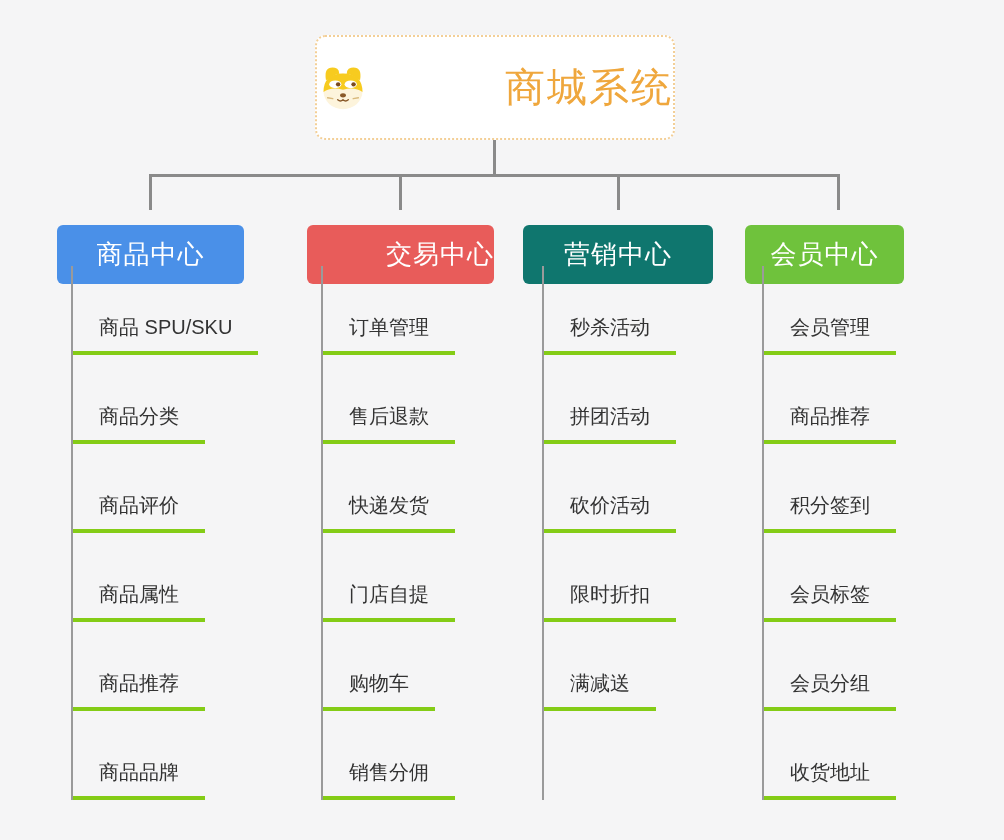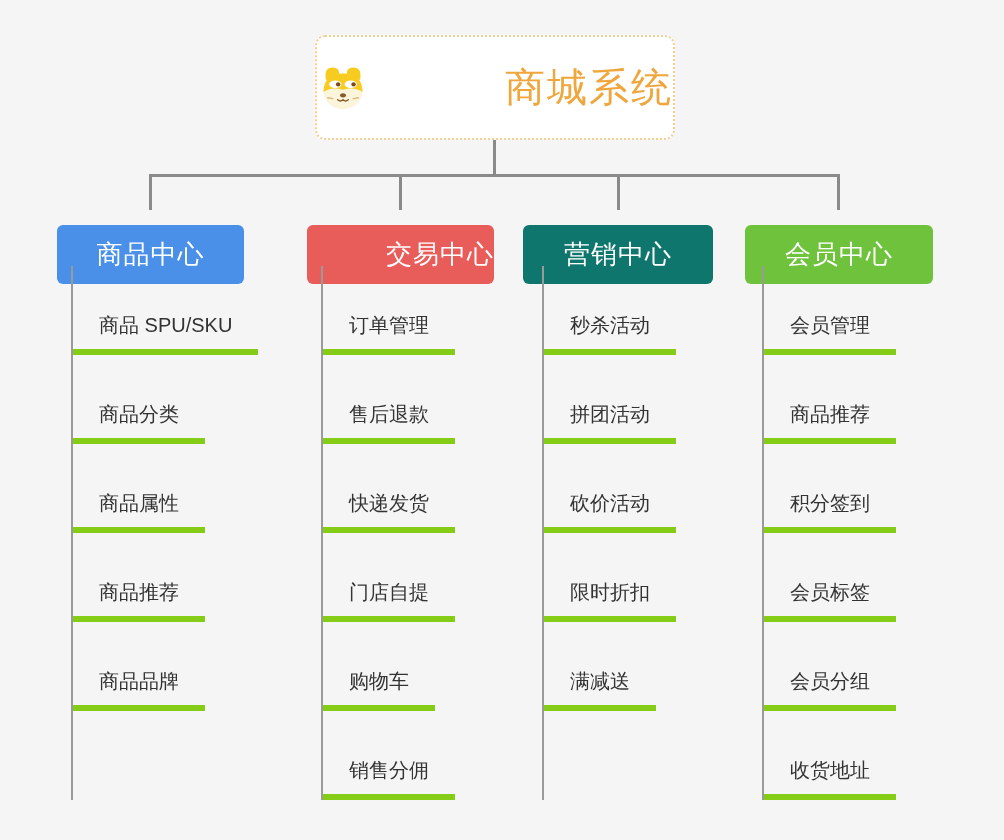--- a/index.html
+++ b/index.html
@@ -38,33 +38,33 @@
     position: absolute; top: 209px; height: 59px;
     border-radius: 6px;
     display: flex; align-items: center; justify-content: center;
     color: #ffffff; font-size: 26px; letter-spacing: 1px;
     box-sizing: border-box;
     margin-top: 16px;
   }
   .bh-1 { left: 57px;  width: 187px; }
   .bh-2 { left: 307px; width: 187px; }
   .bh-3 { left: 523px; width: 190px; }
-  .bh-4 { left: 745px; width: 188px; }
+  .bh-4 { left: 745px; width: 159px; }
 
   
   .column { position: absolute; top: 266px; width: 250px; }
   .column .col-line { left: 0; top: 0; height: 534px; }
   .item {
     height: 89px;
     display: flex; align-items: flex-end;
   }
   .item-label {
     display: inline-block;
     white-space: nowrap;
-    border-bottom: 6px solid #84cc16;
+    border-bottom: 4px solid #84cc16;
     padding: 0 26px 10px 28px;
     font-size: 20px;
     color: #333333;
   }
   .col-1 { left: 71px; }
   .col-2 { left: 321px; }
   .col-3 { left: 542px; }
   .col-4 { left: 762px; }
 </style>
 </head>
@@ -120,20 +120,23 @@
 
   <div class="column col-1">
     <div class="col-line"></div>
     <div class="item">
         <span class="item-label">商品 SPU/SKU</span>
       </div>
     <div class="item">
         <span class="item-label">商品分类</span>
       </div>
     <div class="item">
+        <span class="item-label">商品评价</span>
+      </div>
+    <div class="item">
         <span class="item-label">商品属性</span>
       </div>
     <div class="item">
         <span class="item-label">商品推荐</span>
       </div>
     <div class="item">
         <span class="item-label">商品品牌</span>
       </div>
   </div>
 

